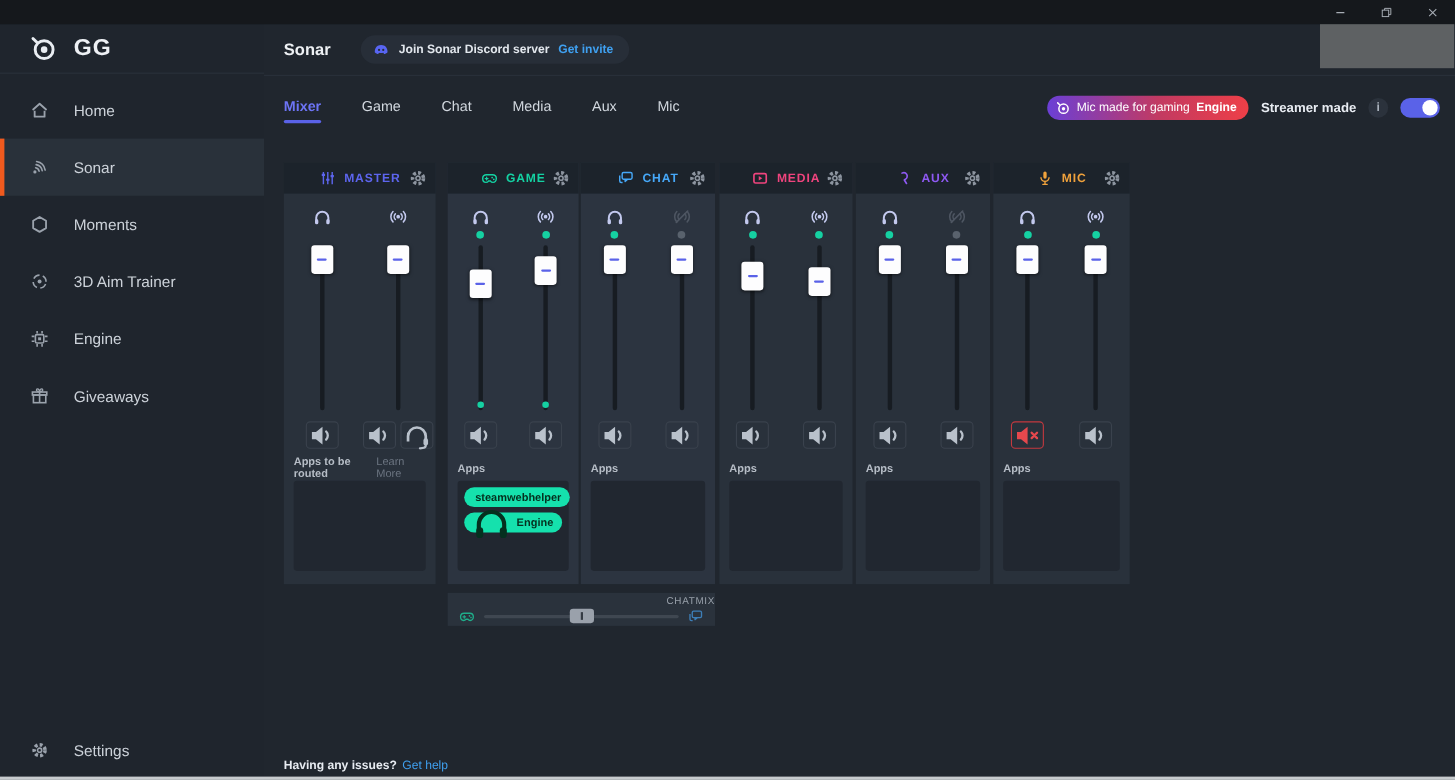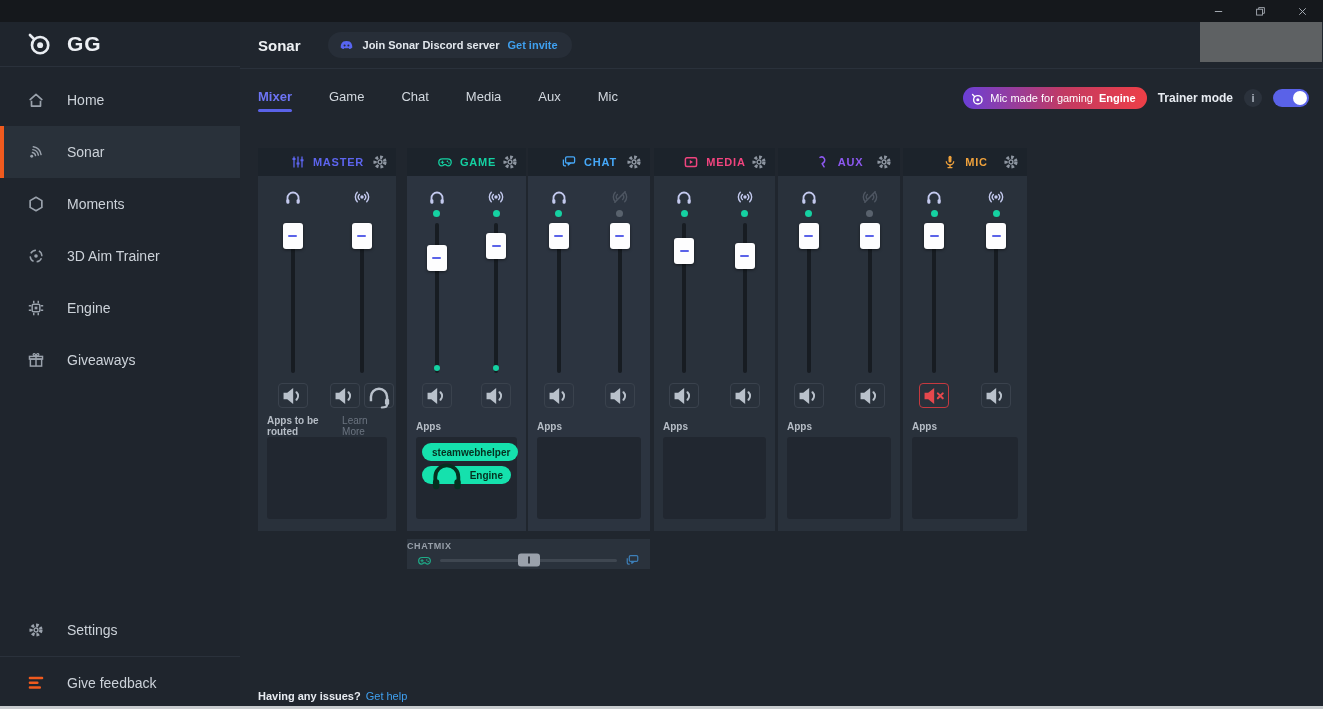--- a/index.html
+++ b/index.html
@@ -70,21 +70,21 @@
   .apps-row{margin-top:12px;padding:0 9px;display:flex;justify-content:space-between;align-items:center;height:12px;}
   .apps-label{font-size:10px;font-weight:bold;color:#b6bdc6;}
   .learn-more{font-size:10px;color:#6b7480;cursor:pointer;}
   .apps-box{margin:5px 9px 12px;height:70px;background:#212730;border-radius:3px;padding:6px;display:flex;flex-direction:column;align-items:flex-start;gap:5px;box-sizing:content-box;}
   .chip{background:#15e1ad;color:#05301f;font-size:10px;font-weight:bold;height:18px;border-radius:9px;padding:0 8px 0 6px;display:flex;align-items:center;gap:4px;}
   .chip svg{width:10px;height:10px;color:#05301f;}
   .gap11{width:11px;}.gap4{width:4px;}.gap3{width:3px;}
   .cm-group{display:flex;flex-direction:column;}
   .cm-row{display:flex;gap:2px;}
   .chatmix{margin-top:8px;height:30px;background:#2a323c;display:flex;flex-direction:column;}
-  .chatmix-label{font-size:9px;font-weight:bold;letter-spacing:.6px;color:#98a0aa;text-align:left;padding-top:3px;line-height:9px;}
+  .chatmix-label{font-size:9px;font-weight:normal;letter-spacing:.6px;color:#98a0aa;text-align:right;padding-top:3px;line-height:9px;}
   .chatmix-row{flex:1;display:flex;align-items:center;gap:8px;padding:0 10px;}
   .chatmix-row .cm-ic{width:15px;height:15px;}
   .cm-track{flex:1;height:3px;border-radius:2px;background:#3f4751;position:relative;cursor:pointer;}
   .cm-handle{position:absolute;top:50%;left:50%;transform:translate(-50%,-50%);width:22px;height:13px;border-radius:3px;background:#9aa1ab;display:flex;align-items:center;justify-content:center;cursor:grab;}
   .cm-handle::after{content:"";width:2px;height:7px;background:#353b44;}
   .main-footer{position:absolute;left:18px;bottom:7px;font-size:11px;}
   .footer-q{font-weight:bold;color:#e8ecf2;}
   .footer-link{font-weight:normal;color:#3fa0f0;margin-left:5px;cursor:pointer;}
   .bottom-strip{position:absolute;left:0;bottom:0;width:100%;height:3px;background:#c7cbce;}
 </style>
@@ -186,28 +186,20 @@
         <div class="nav-item">
           <span class="nav-ic" style="display: inline-flex;">
             <svg viewBox="0 0 16 16" style="width: 100%; height: 100%;">
               <circle cx="8" cy="8" r="4.4" fill="none" stroke="currentColor" stroke-width="2.9" stroke-dasharray="2.3 1.75"></circle>
               <circle cx="8" cy="8" r="1.7" fill="none" stroke="currentColor" stroke-width="1.3"></circle>
             </svg>
           </span>
           <span>Settings</span>
         </div>
         <div class="side-divider"></div>
-        <div class="nav-item">
-          <span class="nav-ic accent-ic" style="display: inline-flex;">
-            <svg viewBox="0 0 16 16" style="width: 100%; height: 100%;">
-              <path d="M2.6 3.6h10.8M2.6 7.8h6.6M2.6 12h8.8" stroke="currentColor" stroke-width="2.2" stroke-linecap="round" fill="none"></path>
-            </svg>
-          </span>
-          <span>Give feedback</span>
-        </div>
       </div>
   </div>
 
   <div class="main">
     <div class="main-header">
       <span class="page-title">Sonar</span>
       <div class="discord-pill">
         <span class="dc"><span style="display: inline-flex; width: 100%; height: 100%;">
               <svg viewBox="0 0 16 16" style="width: 100%; height: 100%;">
                 <path d="M5.1 4.3C6 3.9 6.9 3.7 8 3.7s2 .2 2.9.6c1.6.8 2.6 3 2.6 5.5-.9.9-2.1 1.4-3 1.6l-.63-1.05c-.55.18-1.17.28-1.87.28s-1.32-.1-1.87-.28L5.5 11.4c-.9-.2-2.1-.7-3-1.6 0-2.5 1-4.7 2.6-5.5Z" fill="currentColor"></path>
@@ -235,21 +227,21 @@
           <span class="ss"><span style="display: inline-flex; width: 100%; height: 100%;">
                 <svg viewBox="0 0 16 16" style="width: 100%; height: 100%;">
                   <circle cx="8.4" cy="8.4" r="5.2" fill="none" stroke="currentColor" stroke-width="1.7"></circle>
                   <circle cx="8.4" cy="8.4" r="1.9" fill="currentColor"></circle>
                   <path d="M4.3 4.3 1.9 1.9" stroke="currentColor" stroke-width="1.7" stroke-linecap="round"></path>
                 </svg>
               </span></span>
           <span class="promo-text">Mic made for gaming</span>
           <span class="promo-cta">Engine</span>
         </div>
-        <span class="streamer-label">Trainer mode</span>
+        <span class="streamer-label">Streamer made</span>
         <span class="info-dot">i</span>
         <div class="toggle">
             <div class="knob"></div>
           </div>
       </div>
     </div>
 
     <div class="mixer" id="mixer-slot">
         <div class="panel" style="width: 138px; justify-content: space-between;">
           <div class="panel-header">

